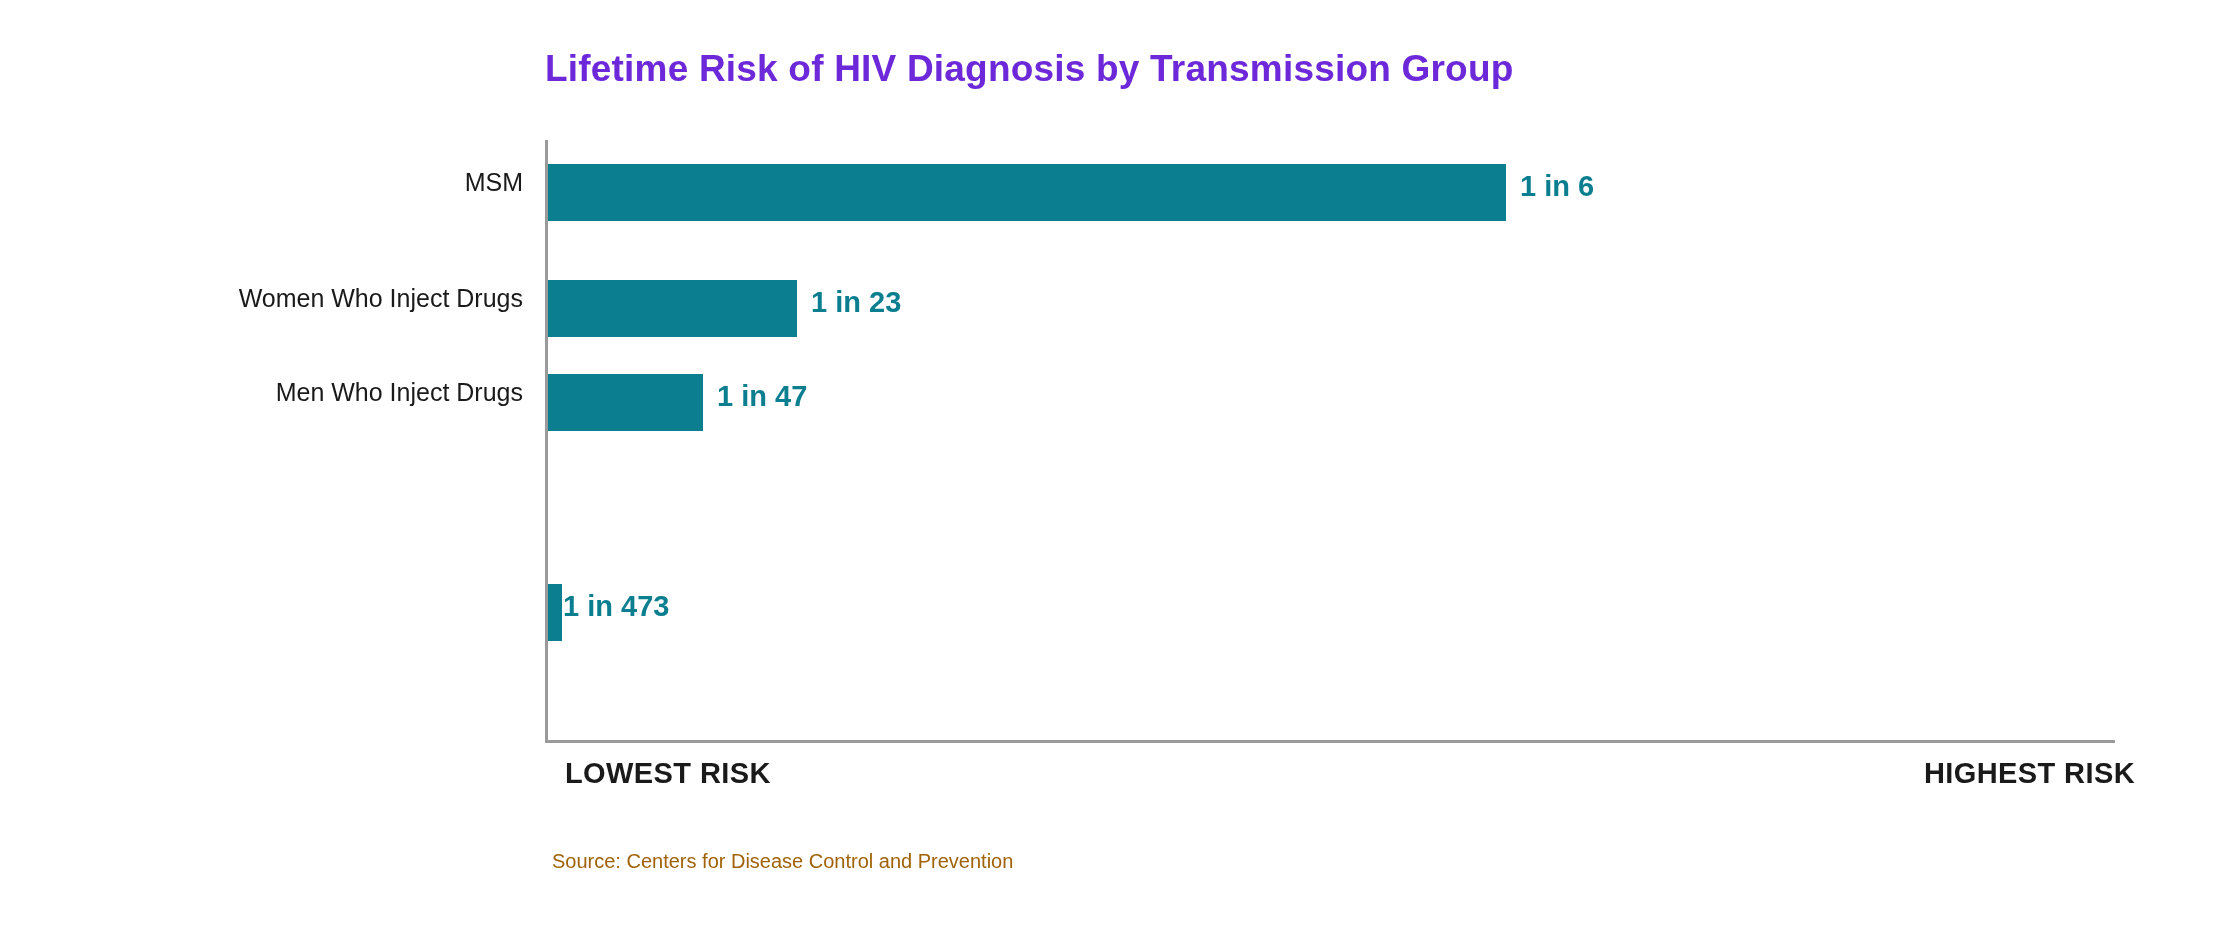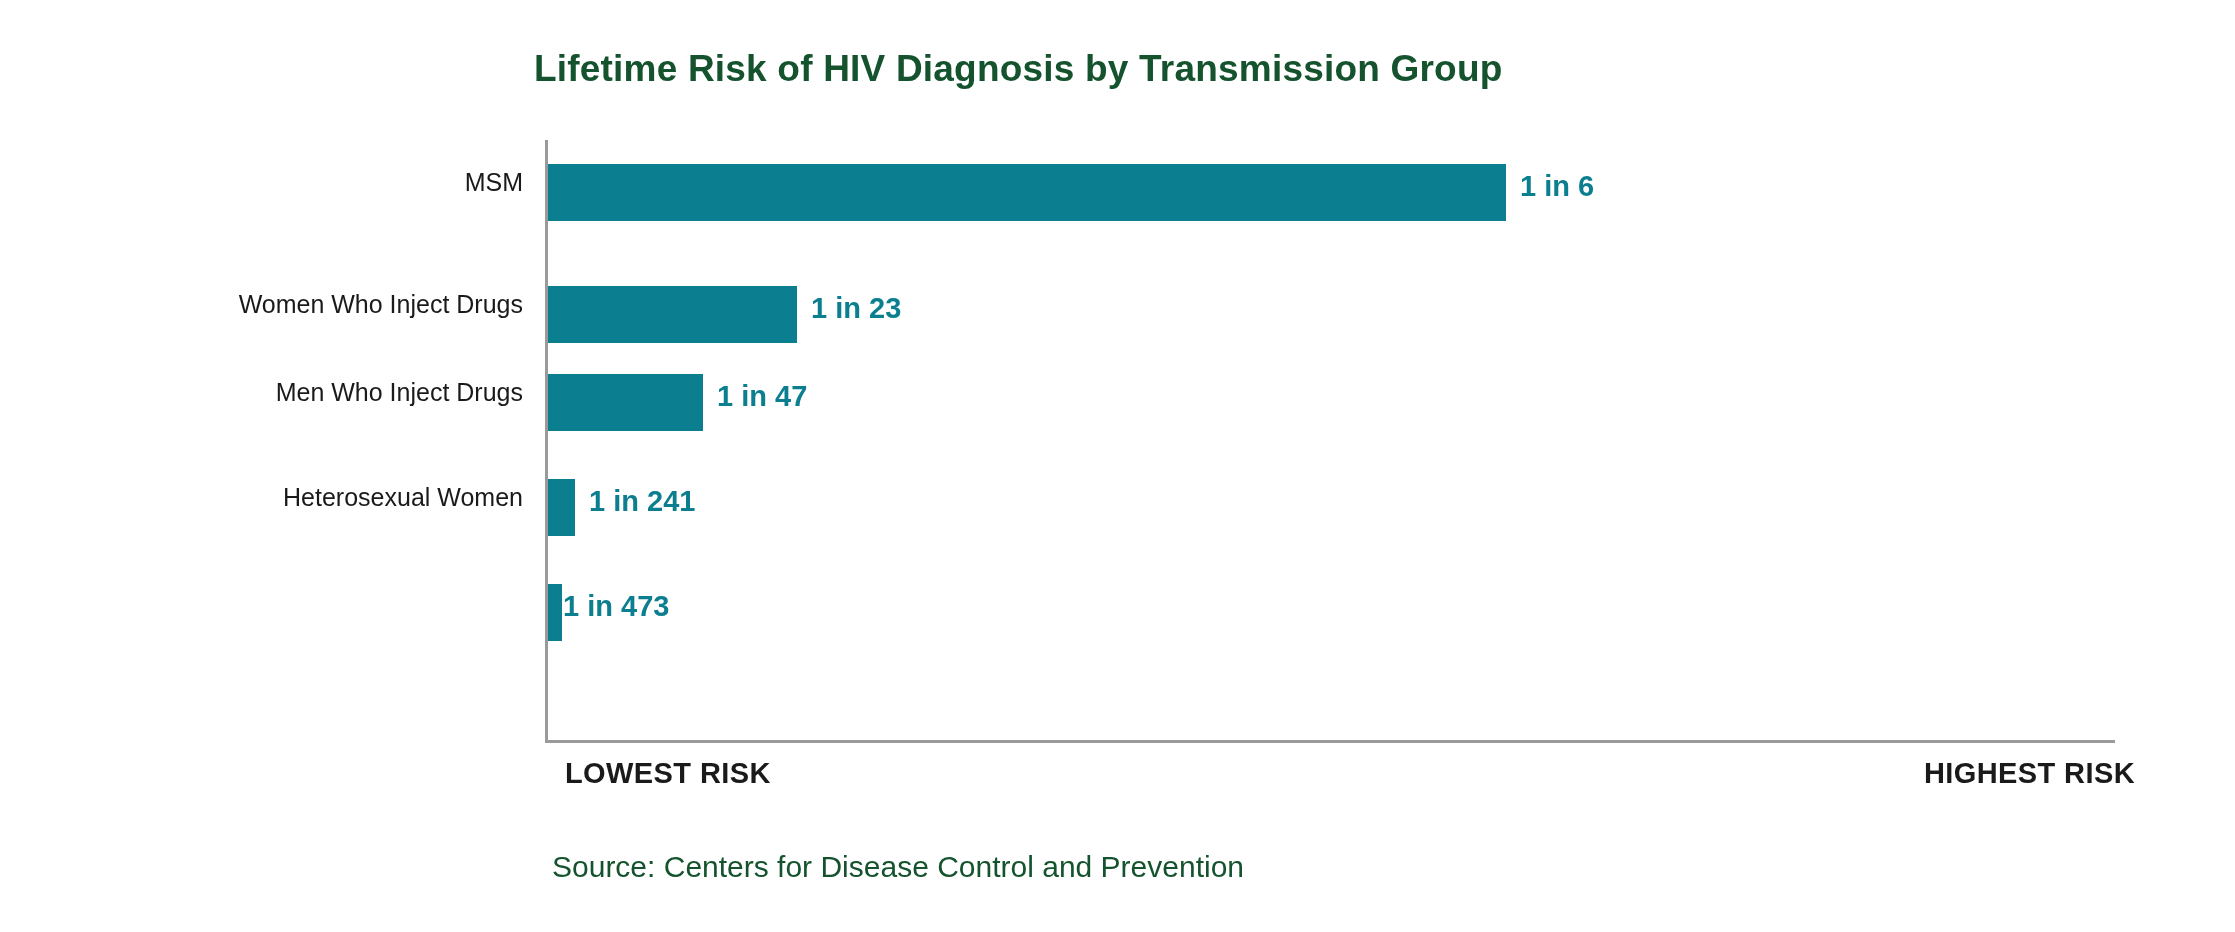--- a/index.html
+++ b/index.html
@@ -17,25 +17,25 @@
   .figure {
     position: relative;
     width: 2235px;
     height: 932px;
     box-sizing: border-box;
   }
 
   
   .chart-title {
     position: absolute;
-    left: 534px;
+    left: 545px;
     top: 48px;
     font-size: 37px;
     font-weight: bold;
-    color: #14532d;
+    color: #6d28d9;
     letter-spacing: 0.2px;
     white-space: nowrap;
   }
 
   
   .plot-area {
     position: absolute;
     left: 545px;
     top: 140px;
     width: 1570px;
@@ -110,22 +110,22 @@
     margin-left: 20px;
   }
   .axis-caption.left  { left: 545px; }
   .axis-caption.right { left: 2115px; transform: translateX(-100%); }
 
   
   .source-note {
     position: absolute;
     left: 552px;
     top: 850px;
-    font-size: 30px;
-    color: #14532d;
+    font-size: 20px;
+    color: #a16207;
     white-space: nowrap;
   }
 </style>
 </head>
 <body>
 
 <div class="figure">
 
   <div class="chart-title">Lifetime Risk of HIV Diagnosis by Transmission Group</div>
 
@@ -134,37 +134,32 @@
     <div class="axis-x"></div>
 
     <div class="rows">
 
       <div class="row" style="top:0px;">
         <span class="row-label">MSM</span>
         <div class="bar" style="width:958px;"></div>
         <span class="bar-value" style="left:975px;">1 in 6</span>
       </div>
 
-      <div class="row" style="top:122px;">
+      <div class="row" style="top:116px;">
         <span class="row-label">Women Who Inject Drugs</span>
         <div class="bar" style="width:249px;"></div>
         <span class="bar-value" style="left:266px;">1 in 23</span>
       </div>
 
       <div class="row" style="top:210px;">
         <span class="row-label">Men Who Inject Drugs</span>
         <div class="bar" style="width:155px;"></div>
         <span class="bar-value" style="left:172px;">1 in 47</span>
       </div>
 
-      <div class="row" style="top:315px;">
-        <span class="row-label">Heterosexual Women</span>
-        <div class="bar" style="width:27px;"></div>
-        <span class="bar-value" style="left:44px;">1 in 241</span>
-      </div>
 
       <div class="row" style="top:420px;">
         <div class="bar" style="width:14px;"></div>
         <span class="bar-value" style="left:18px;text-align:right;">1 in 473</span>
       </div>
 
     </div>
   </div>
 
   <div class="axis-caption left">LOWEST RISK</div>

